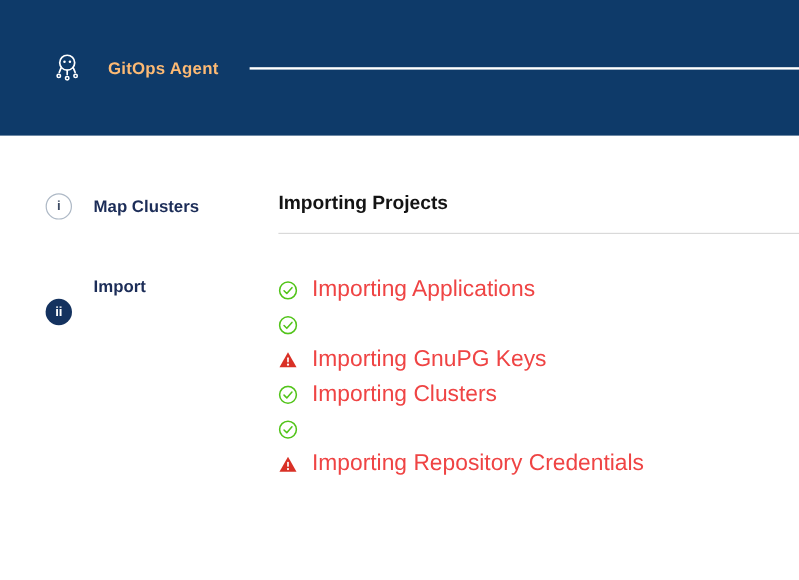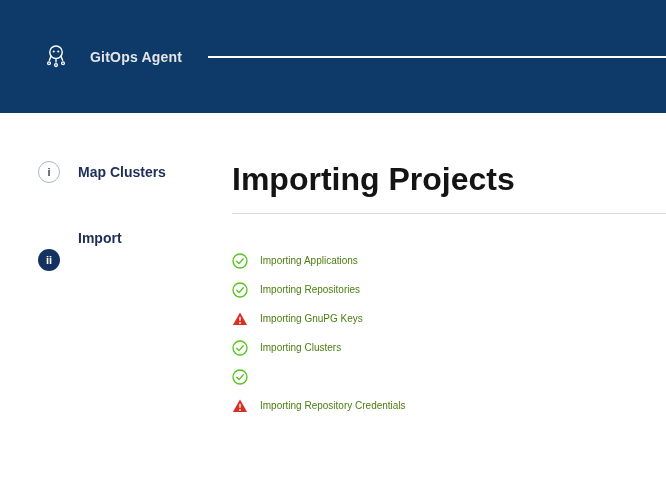--- a/index.html
+++ b/index.html
@@ -23,21 +23,21 @@
     padding-left: 38px;
   }
   .logo-wrap {
     width: 36px;
     height: 36px;
     display: flex;
     align-items: center;
     justify-content: center;
   }
   .app-title {
-    color: #e5e5e5;
+    color: #fdba74;
     font-size: 14px;
     font-weight: 700;
     margin-left: 16px;
     letter-spacing: 0.2px;
     white-space: nowrap;
   }
   .header-divider {
     flex: 1;
     height: 2px;
     background: #ffffff;
@@ -89,21 +89,21 @@
     font-weight: 600;
     color: #1c2d58;
   }
 
   
   .main {
     flex: 1;
     min-width: 0;
   }
   .page-title {
-    font-size: 32px;
+    font-size: 16px;
     font-weight: 700;
     color: #141414;
     margin-bottom: 15px;
   }
   .title-divider {
     height: 1px;
     background: #d9d9d9;
     width: 100%;
   }
 
@@ -120,22 +120,22 @@
   .status-icon {
     width: 16px;
     height: 16px;
     flex: 0 0 16px;
     display: flex;
     align-items: center;
     justify-content: center;
   }
   .status-text {
     margin-left: 12px;
-    font-size: 10px;
-    color: #4d7c0f;
+    font-size: 19px;
+    color: #ef4444;
   }
 </style>
 </head>
 <body>
 
 <div class="screen">
 
   <header class="app-header">
     <span class="logo-wrap">
       <svg width="34" height="34" viewBox="0 0 36 36" aria-hidden="true">
@@ -190,21 +190,20 @@
   </li>
 
   <li class="status-row">
     <span class="status-icon icon-success">
       <svg width="16" height="16" viewBox="0 0 16 16" aria-hidden="true">
         <circle cx="8" cy="8" r="7" fill="none" class="c-success" stroke-width="1.3" stroke="#52c41a"></circle>
         <path d="M4.7 8.3 L7 10.6 L11.3 5.7" fill="none" class="c-success" stroke-width="1.3" stroke-linecap="round" stroke-linejoin="round" stroke="#52c41a"></path>
       </svg>
     </span>
 
-    <span class="status-text">Importing Repositories</span>
   </li>
 
   <li class="status-row">
 
     <span class="status-icon icon-error">
       <svg width="16" height="16" viewBox="0 0 16 16" aria-hidden="true">
         <path d="M8 1.6 L15.1 14.1 H0.9 Z" class="f-error" fill="#d93026"></path>
         <rect x="7.3" y="5.8" width="1.4" height="4.2" rx="0.7" fill="#ffffff"></rect>
         <circle cx="8" cy="11.9" r="0.95" fill="#ffffff"></circle>
       </svg>

